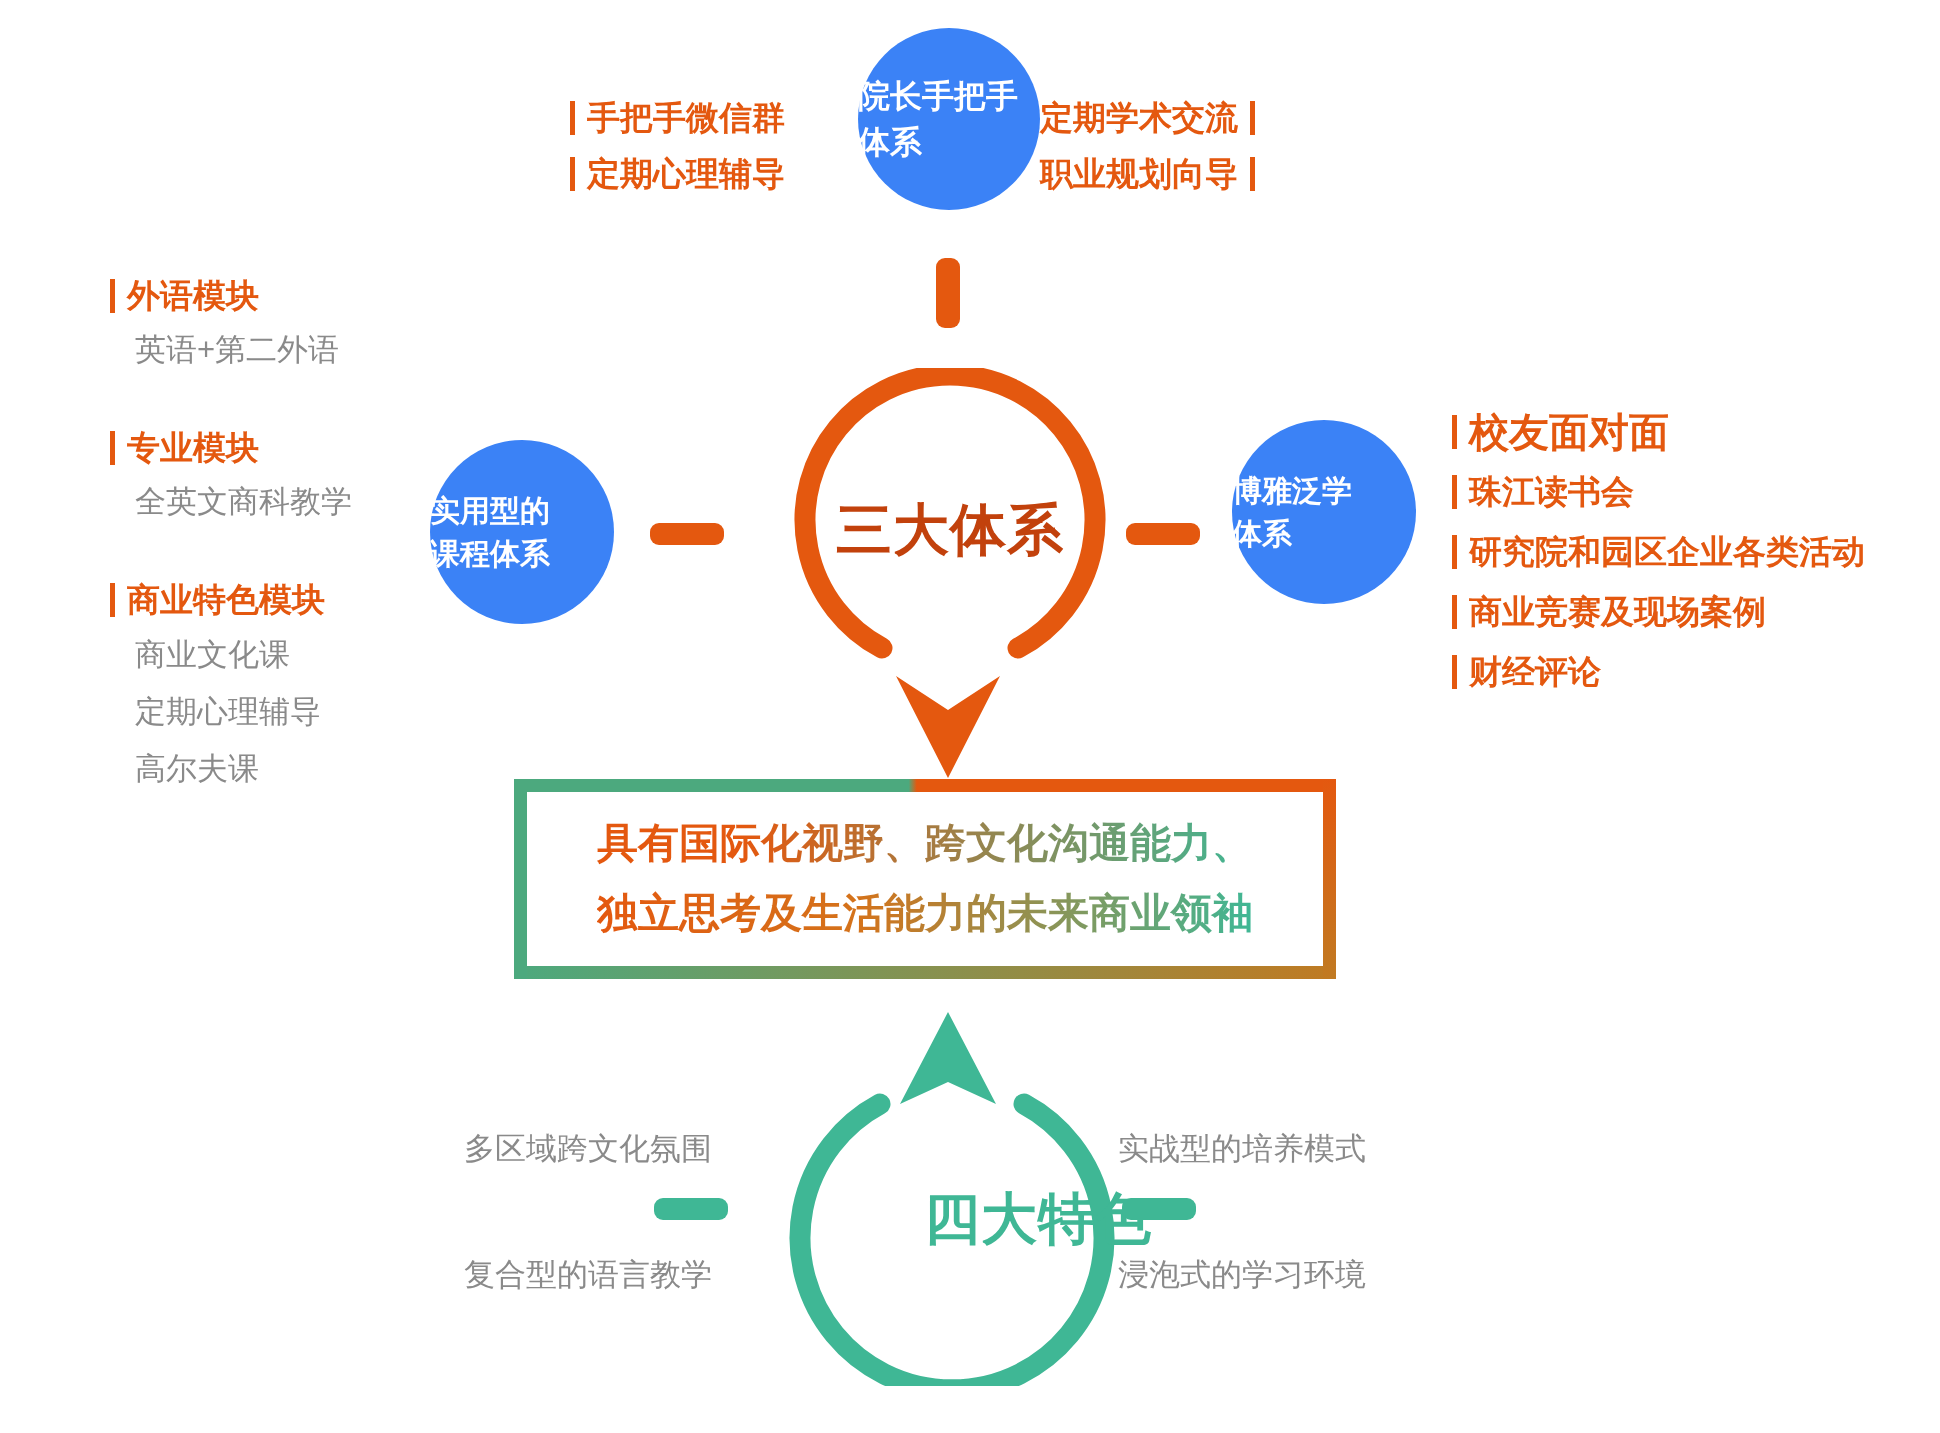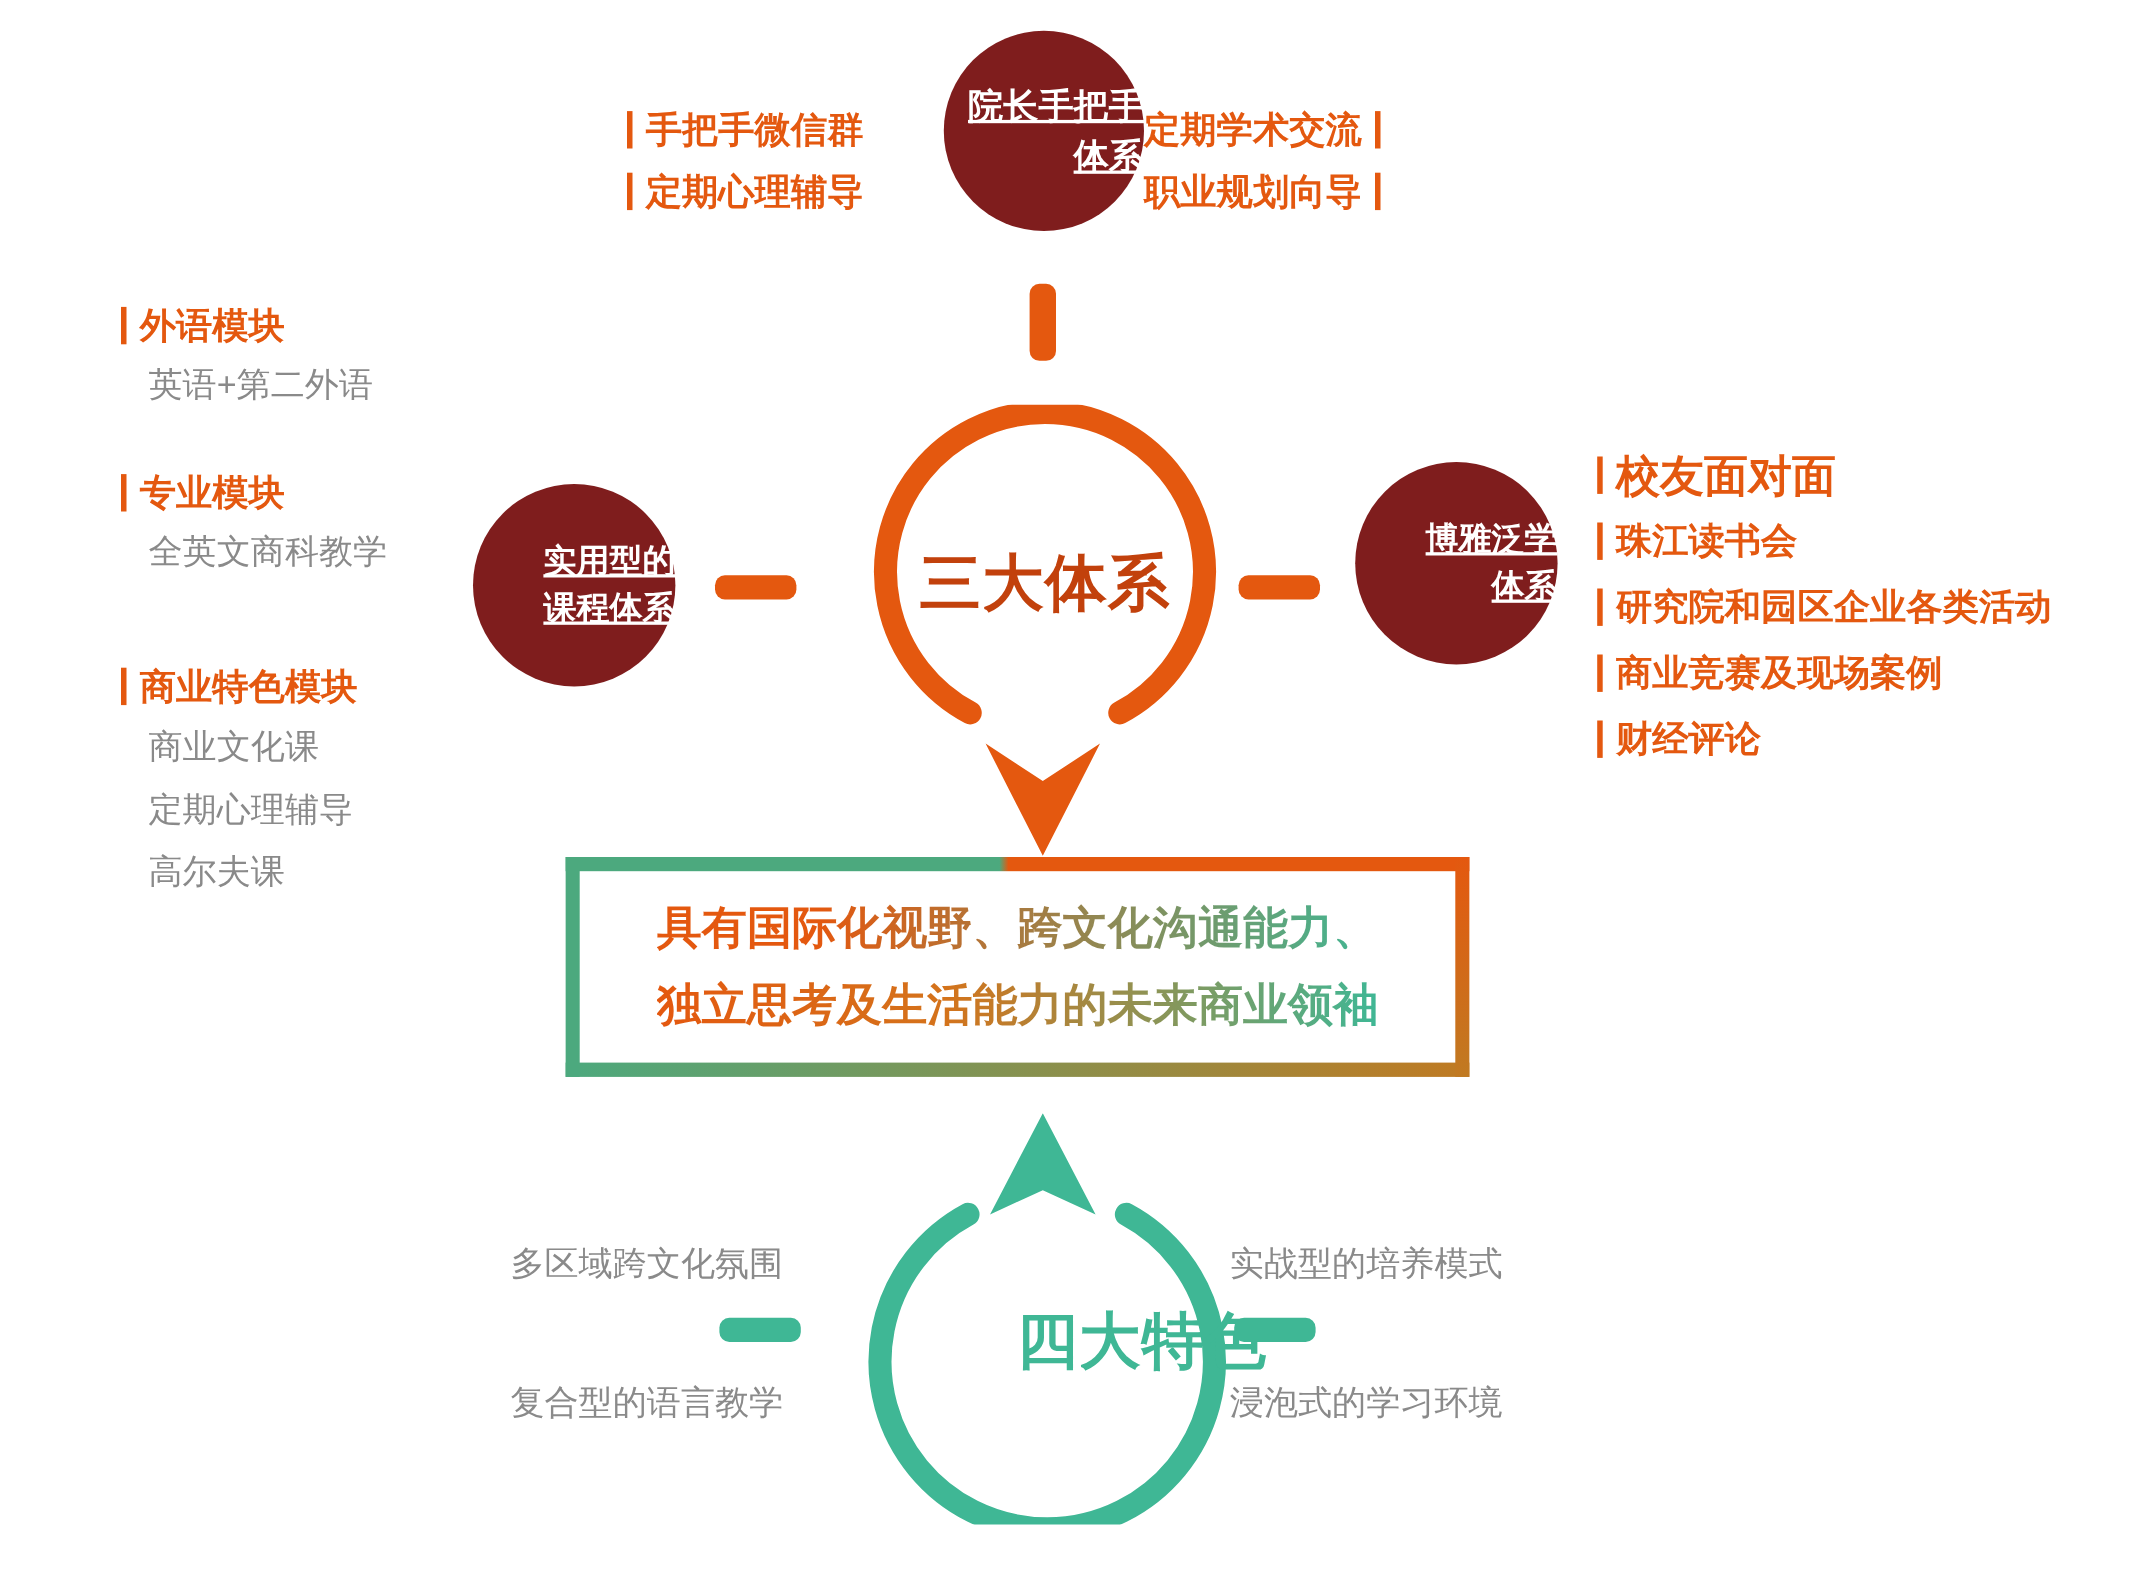--- a/index.html
+++ b/index.html
@@ -15,30 +15,29 @@
     width: 1940px;
     height: 1433px;
     background: #ffffff;
     overflow: hidden;
   }
   .abs { position: absolute; }
 
   
   .solid-circle {
     border-radius: 50%;
-    background: #7f1d1d;
+    background: #3b82f6;
     display: flex;
     flex-direction: column;
-    align-items: flex-end;
+    align-items: flex-start;
     justify-content: center;
     color: #ffffff;
     font-weight: bold;
     line-height: 1.45;
     text-align: center;
-    text-decoration: underline;
   }
   .solid-circle .ln { display: block; white-space: nowrap; }
 
   
   .bullet-line {
     display: flex;
     align-items: center;
     white-space: nowrap;
     font-weight: bold;
     color: #E4580F;
@@ -150,21 +149,21 @@
     </div>
 
     <div style="margin-top:44px;">
       <div class="bullet-line" style="font-size:33px; height:52px;">
         <span class="bullet-bar"></span>
         <span>专业模块</span>
       </div>
       <div class="gray-line" style="font-size:31px; line-height:56px; padding-left:25px;">全英文商科教学</div>
     </div>
 
-    <div style="margin-top:68px;">
+    <div style="margin-top:44px;">
       <div class="bullet-line" style="font-size:33px; height:52px;">
         <span class="bullet-bar"></span>
         <span>商业特色模块</span>
       </div>
       <div class="gray-line" style="font-size:31px; line-height:57px; padding-left:25px;">商业文化课</div>
       <div class="gray-line" style="font-size:31px; line-height:57px; padding-left:25px;">定期心理辅导</div>
       <div class="gray-line" style="font-size:31px; line-height:57px; padding-left:25px;">高尔夫课</div>
     </div>
 
   </div>

